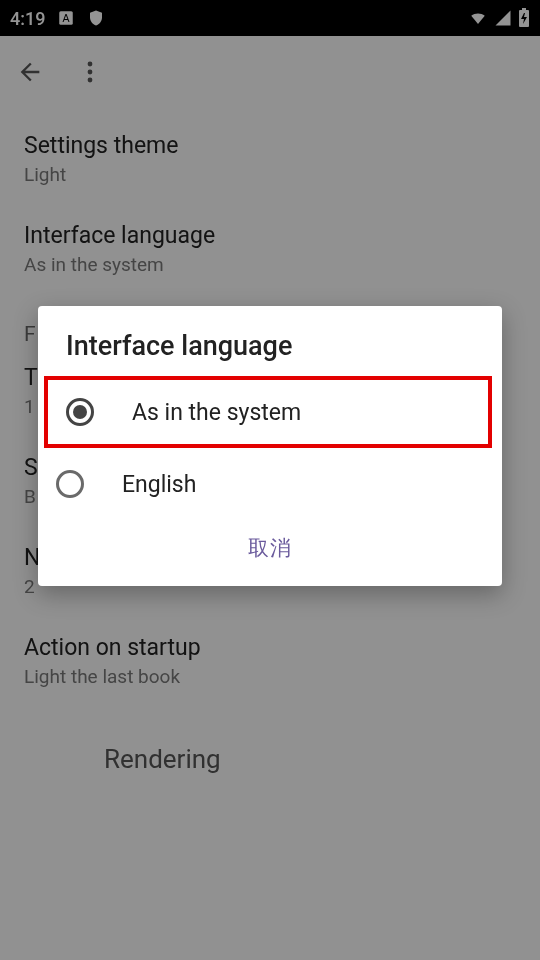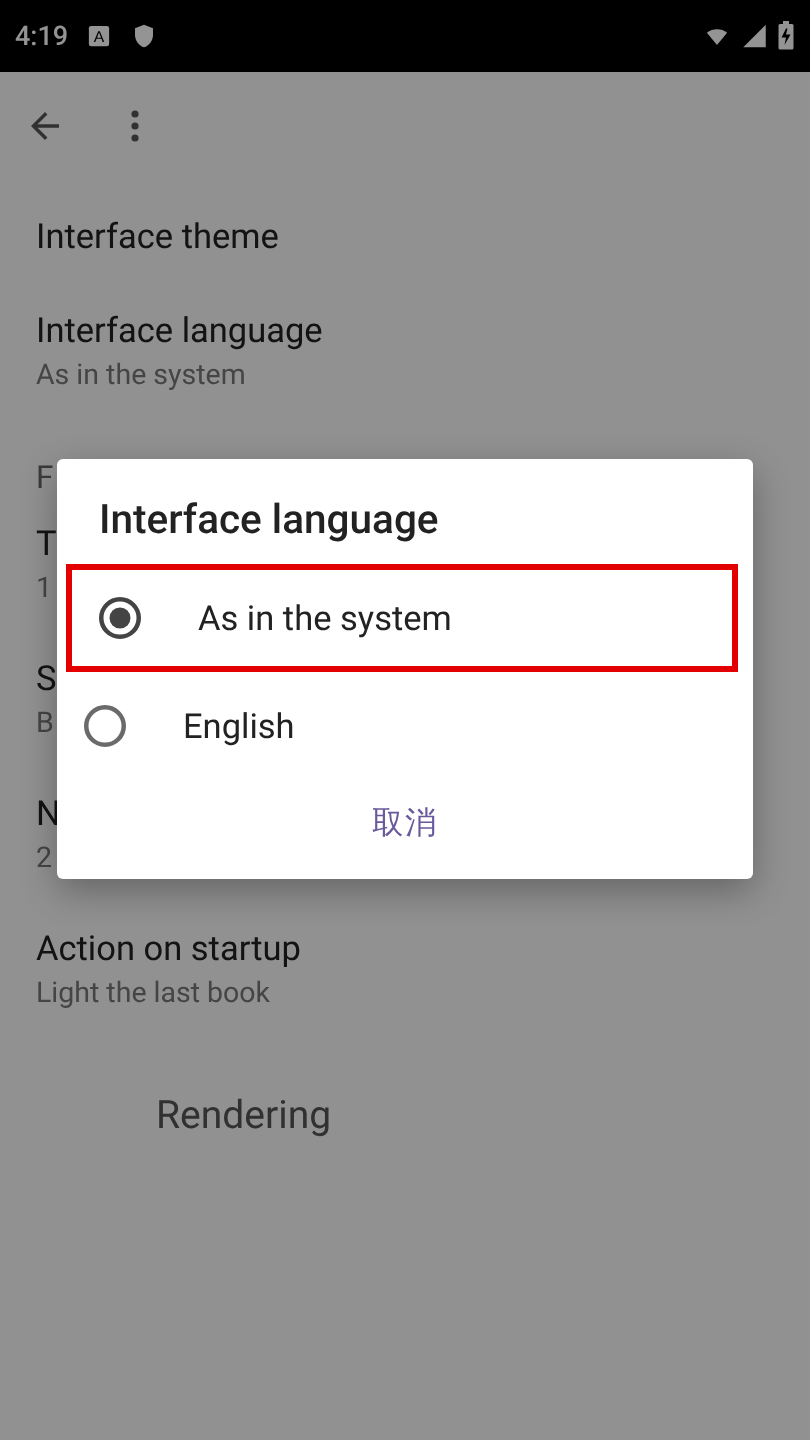--- a/index.html
+++ b/index.html
@@ -6,21 +6,21 @@
     body {
       width: 540px;
       height: 960px;
       overflow: hidden;
       font-family: Roboto, -apple-system, sans-serif;
       position: relative;
       background: #fafafa;
     }
     
     .status-bar {
-      height: 48px;
+      height: 36px;
       background: #000;
       color: #fff;
       display: flex;
       align-items: center;
       justify-content: space-between;
       padding: 0 10px;
       font-size: 18px;
       font-weight: 500;
     }
     .status-left { display: flex; align-items: center; gap: 12px; }
@@ -145,21 +145,22 @@
     <svg width="6" height="24" viewBox="0 0 6 24" fill="#555">
         <circle cx="3" cy="4" r="2.4"></circle>
         <circle cx="3" cy="12" r="2.4"></circle>
         <circle cx="3" cy="20" r="2.4"></circle>
       </svg>
   </span>
 </div>
 
 <div class="settings-list">
   <div class="settings-item">
-    <div class="label">Interface theme</div>
+    <div class="label">Settings theme</div>
+    <div class="value">Light</div>
   </div>
   <div class="settings-item">
     <div class="label">Interface language</div>
     <div class="value">As in the system</div>
   </div>
   <div class="section-header">F</div>
   <div class="settings-item">
     <div class="label">T</div>
     <div class="value">1</div>
   </div>

